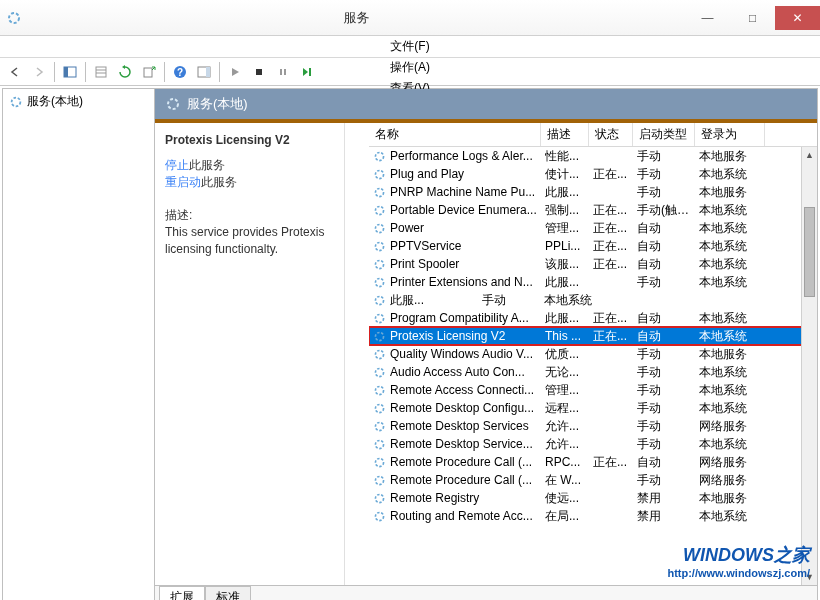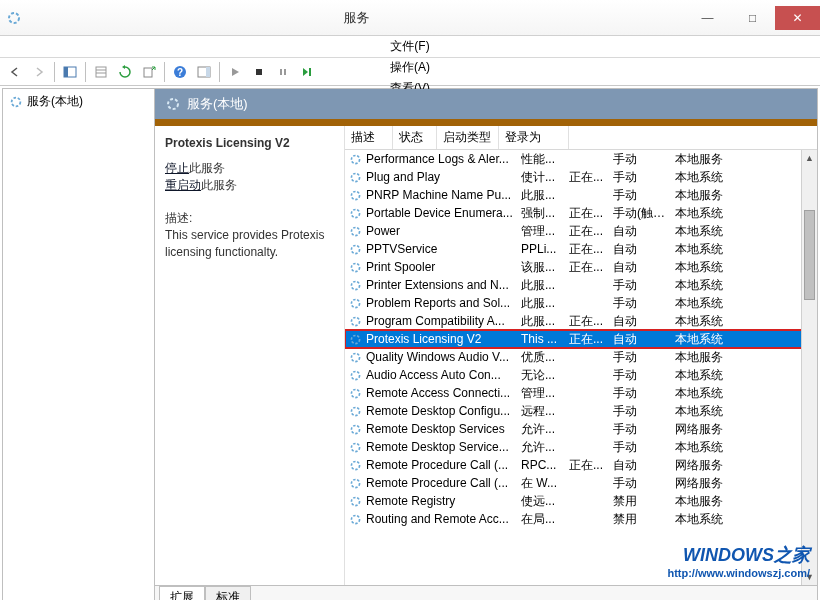--- a/index.html
+++ b/index.html
@@ -23,25 +23,25 @@
 .content-wrap { display: flex; height: calc(600px - 30px - 22px - 28px); border: 1px solid #bfbfbf; margin: 2px; }
 
 .tree-pane { width: 152px; border-right: 1px solid #bfbfbf; background: #fff; }
 .tree-item { display: flex; align-items: center; gap: 4px; padding: 4px 6px; font-size: 12px; }
 .tree-item .gicon { width: 14px; height: 14px; }
 
 .main-pane { flex: 1; display: flex; flex-direction: column; background: #fff; position: relative; }
 .main-header { background: #7e97b3; color: #fff; padding: 6px 10px; font-size: 13px; display: flex; align-items: center; gap: 6px; }
 .main-header .gicon { width: 16px; height: 16px; }
 
-.main-body { flex: 1; display: flex; overflow: hidden; border-top: 7px solid #a16207; }
+.main-body { flex: 1; display: flex; overflow: hidden; border-top: 4px solid #a16207; gap: 24px; }
 
 .detail-pane { width: 190px; padding: 10px 8px 8px 10px; font-size: 12px; color: #333; border-right: 1px solid #e0e0e0; }
 .detail-pane .sel-name { font-weight: bold; margin-bottom: 10px; }
-.detail-pane .action-link { color: #0f172a; text-decoration: underline; cursor: pointer; display: inline; }
+.detail-pane .action-link { color: #3b82f6; cursor: pointer; display: inline; }
 .detail-pane .desc-label { margin-top: 16px; }
 .detail-pane .desc-text { margin-top: 0px; line-height: 1.4; }
 
 .list-pane { flex: 1; overflow: hidden; position: relative; }
 .list-header { display: flex; background: #fff; border-bottom: 1px solid #d8d8d8; font-size: 12px; height: 24px; align-items: center; }
 .list-header .col { padding: 3px 6px; border-right: 1px solid #e0e0e0; white-space: nowrap; overflow: hidden; text-overflow: ellipsis; }
 .col-name { width: 172px; }
 .col-desc { width: 48px; }
 .col-status { width: 44px; }
 .col-startup { width: 62px; }
@@ -200,20 +200,21 @@
         <div>
           <span class="action-link">停止</span><span>此服务</span><br>
           <span class="action-link">重启动</span><span>此服务</span>
         </div>
         <div class="desc-label">描述:</div>
         <div class="desc-text">This service provides Protexis licensing functionalty.</div>
       </div>
 
       <div class="list-pane">
         <div class="list-header">
+          <div class="col col-name">名称</div>
           <div class="col col-desc">描述</div>
           <div class="col col-status">状态</div>
           <div class="col col-startup">启动类型</div>
           <div class="col col-logon">登录为</div>
         </div>
         <div class="list-rows" id="list-rows">
             <div class="list-row">
               <svg class="sicon" viewBox="0 0 16 16">
                 <circle cx="8" cy="8" r="5" fill="none" stroke="#6aa9d6" stroke-width="2" stroke-dasharray="3 2"></circle>
               </svg>
@@ -290,21 +291,20 @@
               <span class="cell c-name">Printer Extensions and N...</span>
               <span class="cell c-desc">此服...</span>
               <span class="cell c-status"></span>
               <span class="cell c-startup">手动</span>
               <span class="cell c-logon">本地系统</span>
             </div>
             <div class="list-row">
               <svg class="sicon" viewBox="0 0 16 16">
                 <circle cx="8" cy="8" r="5" fill="none" stroke="#6aa9d6" stroke-width="2" stroke-dasharray="3 2"></circle>
               </svg>
-              <span class="cell c-name">Problem Reports and Sol...</span>
               <span class="cell c-desc">此服...</span>
               <span class="cell c-status"></span>
               <span class="cell c-startup">手动</span>
               <span class="cell c-logon">本地系统</span>
             </div>
             <div class="list-row">
               <svg class="sicon" viewBox="0 0 16 16">
                 <circle cx="8" cy="8" r="5" fill="none" stroke="#6aa9d6" stroke-width="2" stroke-dasharray="3 2"></circle>
               </svg>
               <span class="cell c-name">Program Compatibility A...</span>

